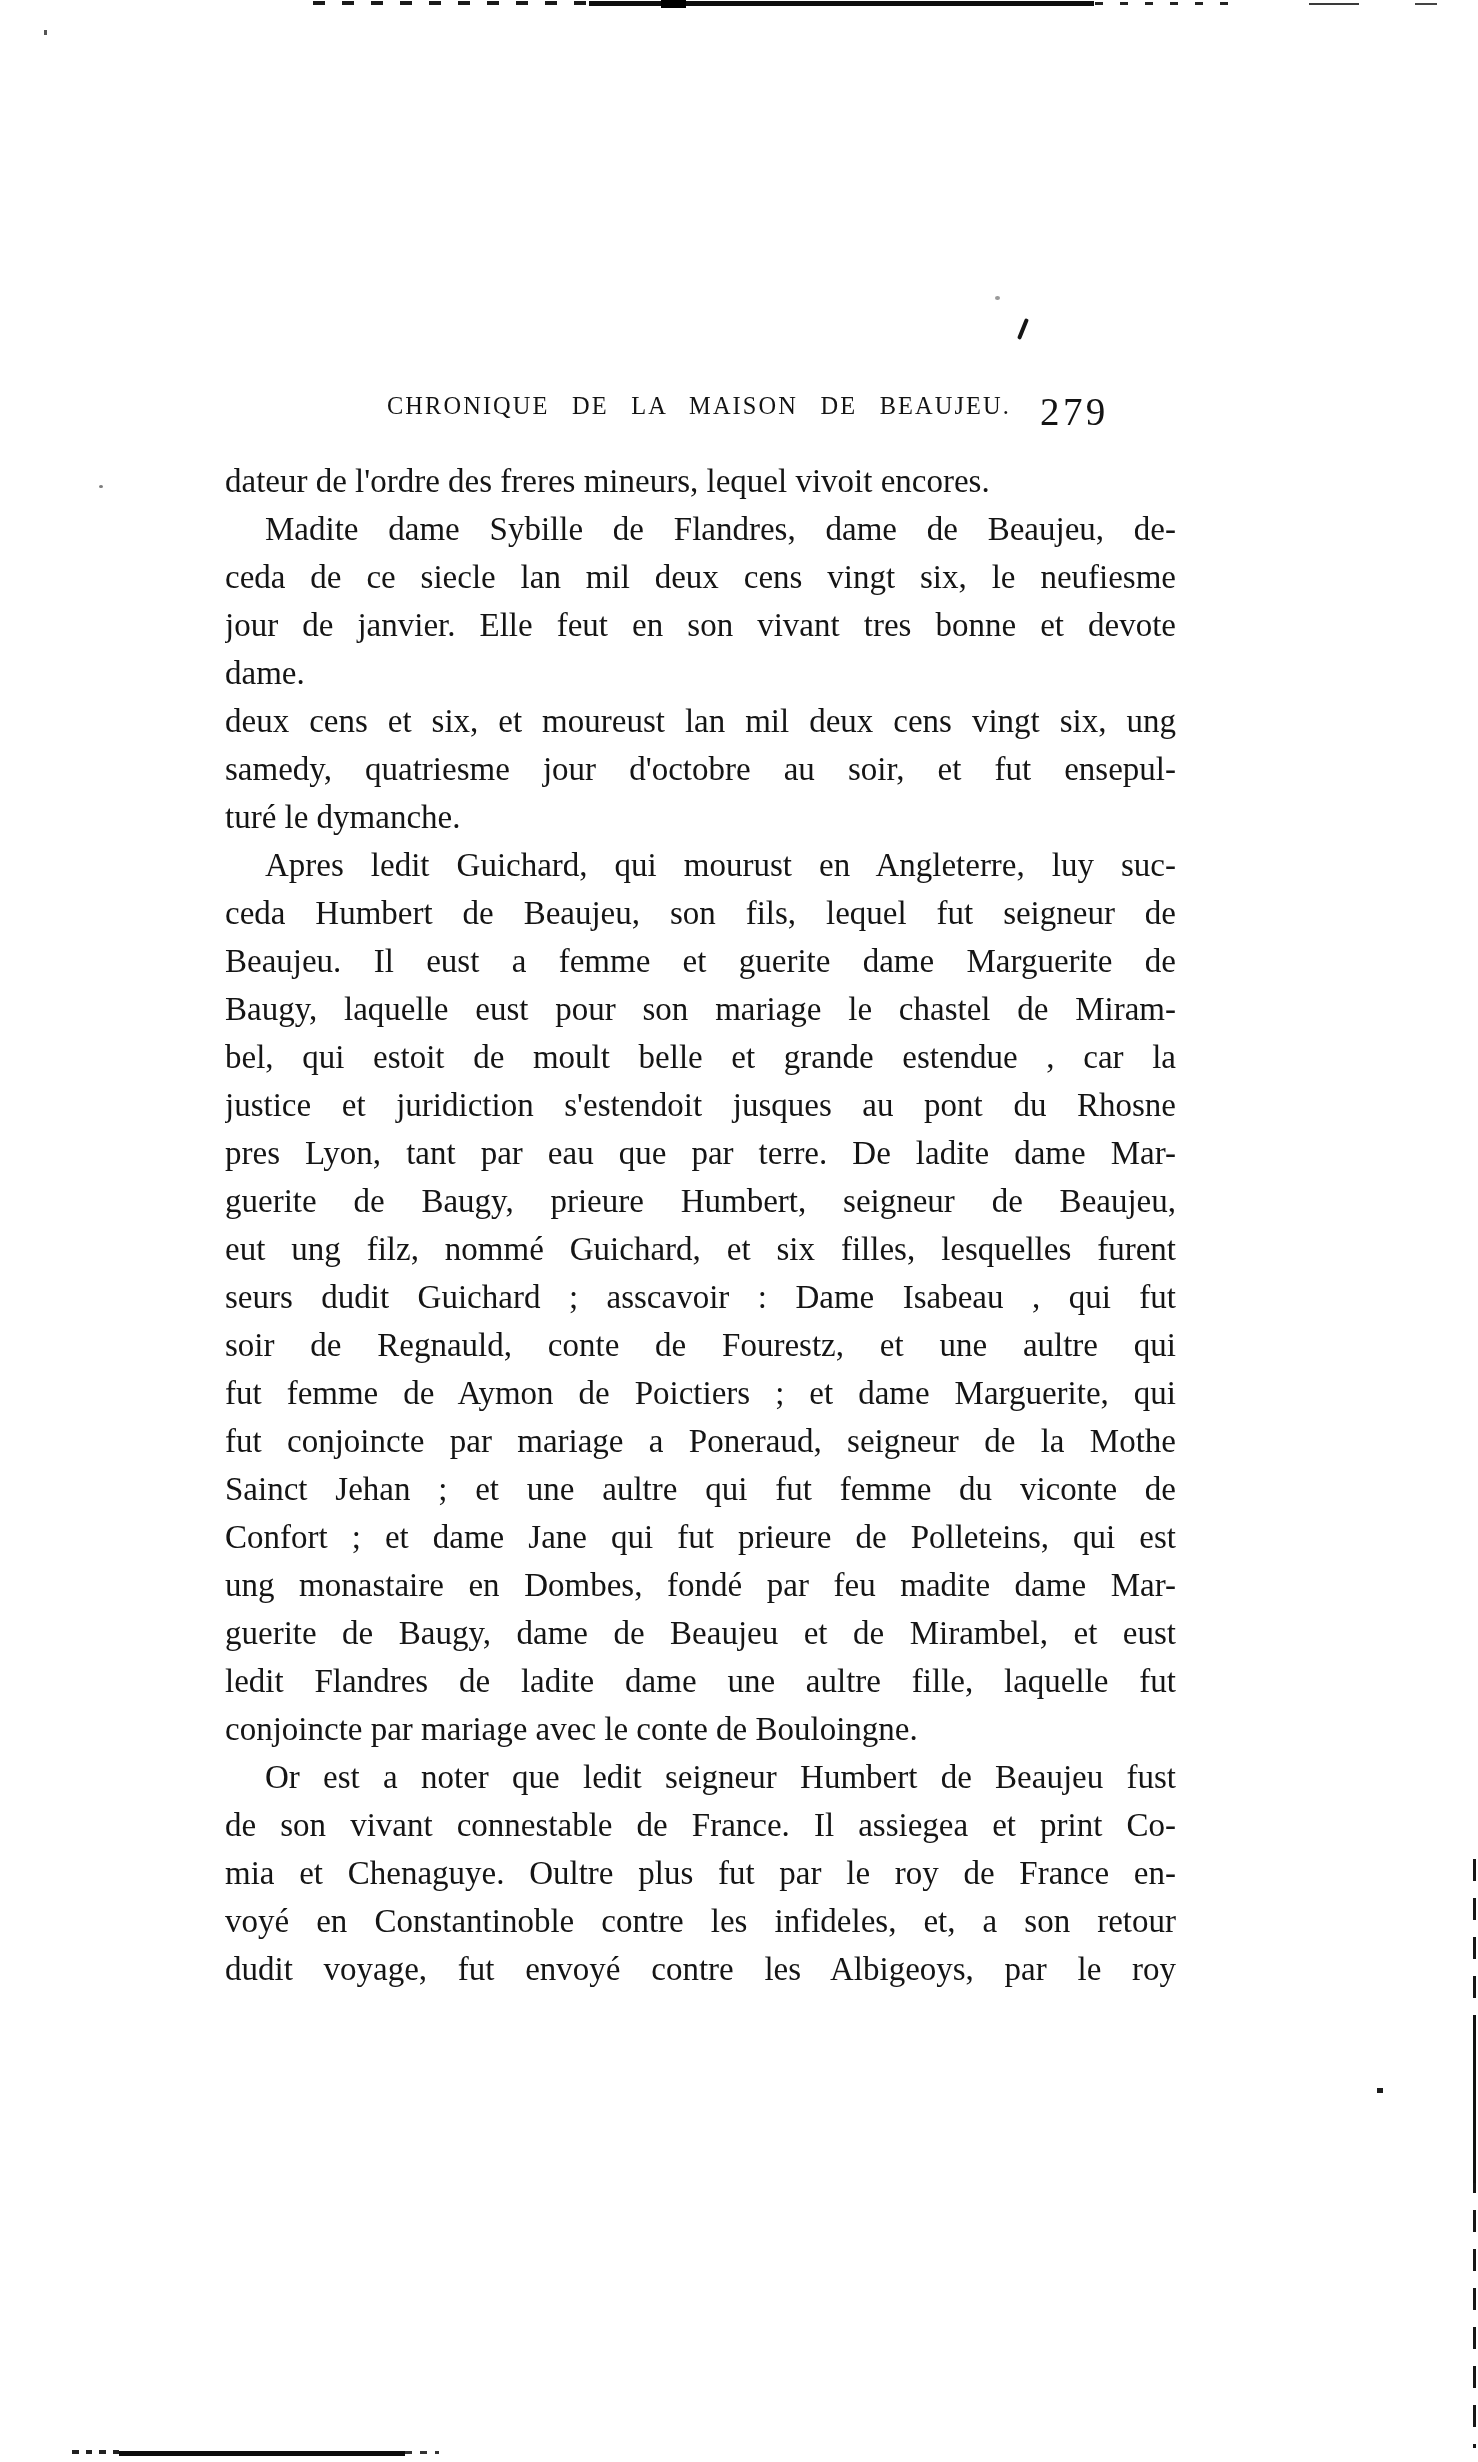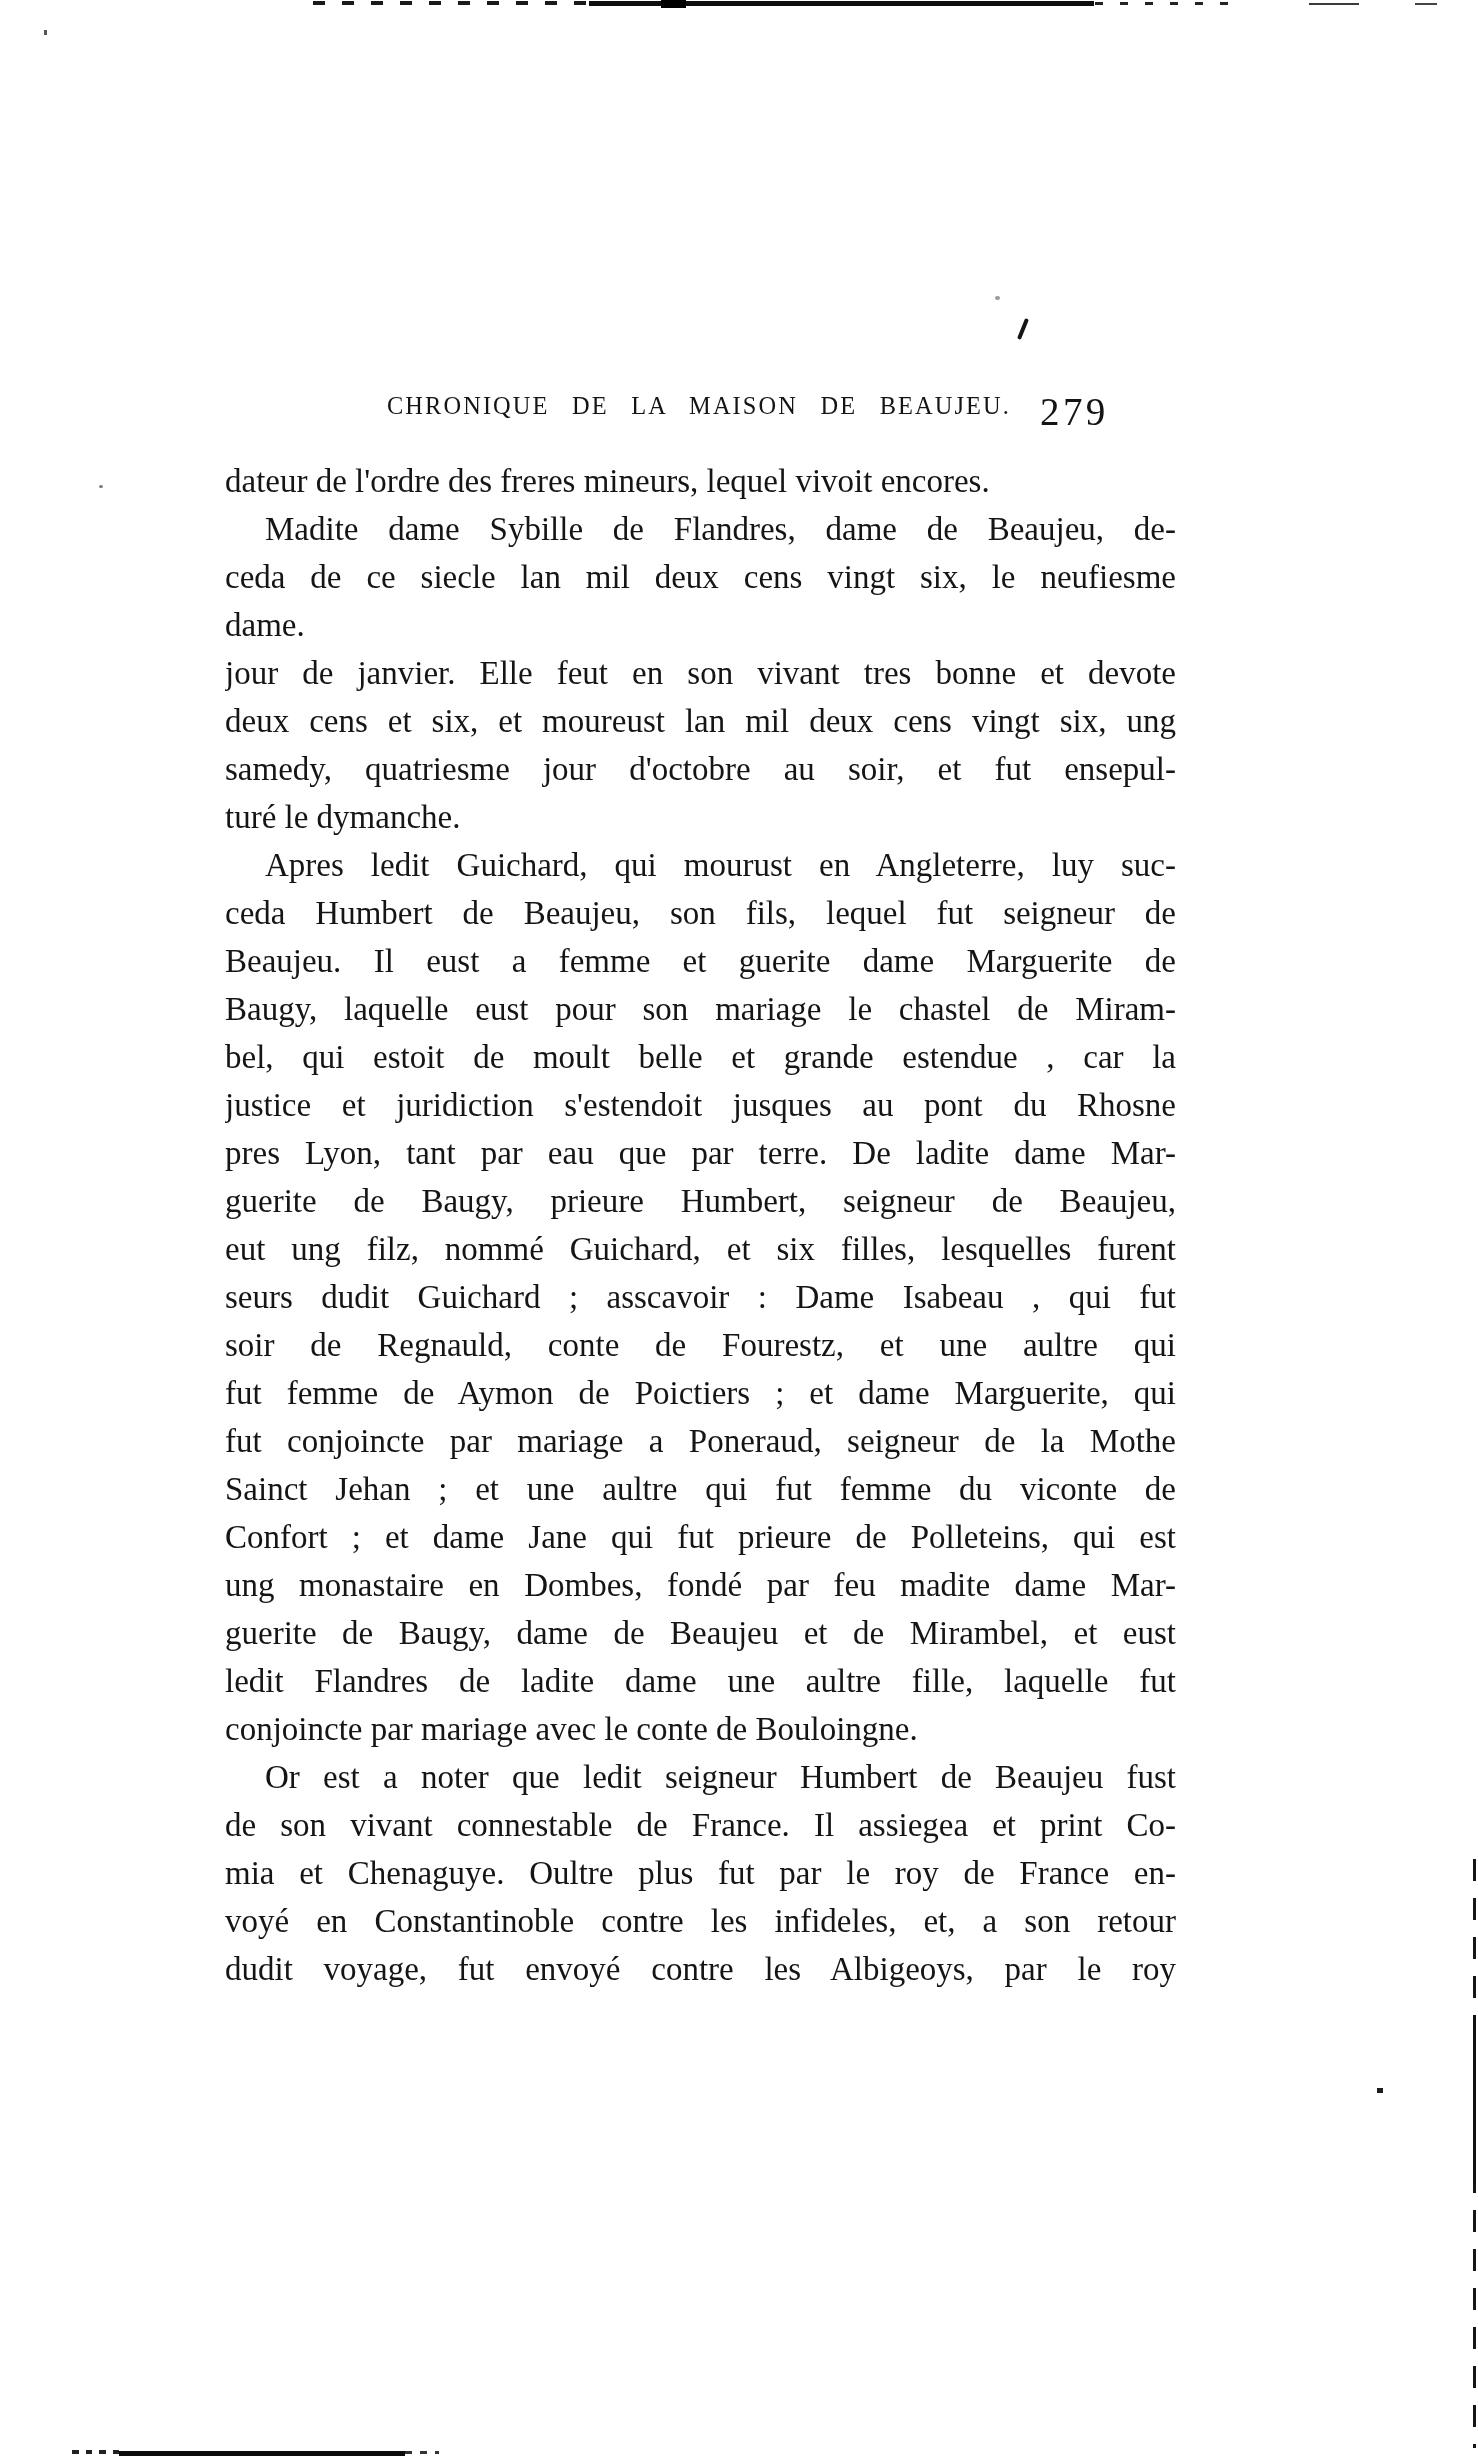--- a/index.html
+++ b/index.html
@@ -103,22 +103,22 @@
     <span class="running-title">CHRONIQUE DE LA MAISON DE BEAUJEU.</span>
     <span class="page-number">279</span>
   </div>
 
   <div class="body-text">
 
     <div class="line end">dateur de l'ordre des freres mineurs, lequel vivoit encores.</div>
 
     <div class="line indent">Madite dame Sybille de Flandres, dame de Beaujeu, de-</div>
     <div class="line">ceda de ce siecle lan mil deux cens vingt six, le neufiesme</div>
+    <div class="line">jour de janvier. Elle feut en son vivant tres bonne et devote</div>
     <div class="line end">dame.</div>
-    <div class="line">jour de janvier. Elle feut en son vivant tres bonne et devote</div>
 
     <div class="line">deux cens et six, et moureust lan mil deux cens vingt six, ung</div>
     <div class="line">samedy, quatriesme jour d'octobre au soir, et fut ensepul-</div>
     <div class="line end">turé le dymanche.</div>
 
     <div class="line indent">Apres ledit Guichard, qui mourust en Angleterre, luy suc-</div>
     <div class="line">ceda Humbert de Beaujeu, son fils, lequel fut seigneur de</div>
     <div class="line">Beaujeu. Il eust a femme et guerite dame Marguerite de</div>
     <div class="line">Baugy, laquelle eust pour son mariage le chastel de Miram-</div>
     <div class="line">bel, qui estoit de moult belle et grande estendue , car la</div>

